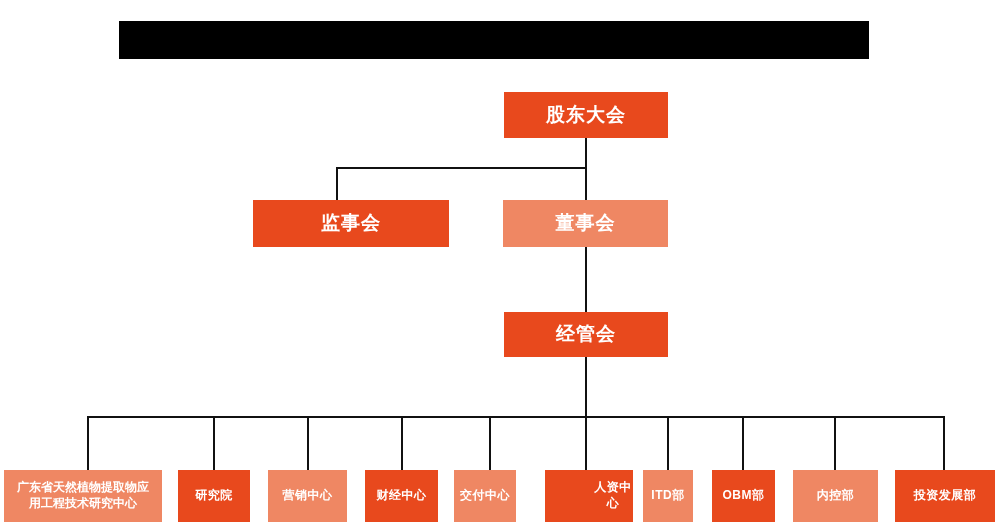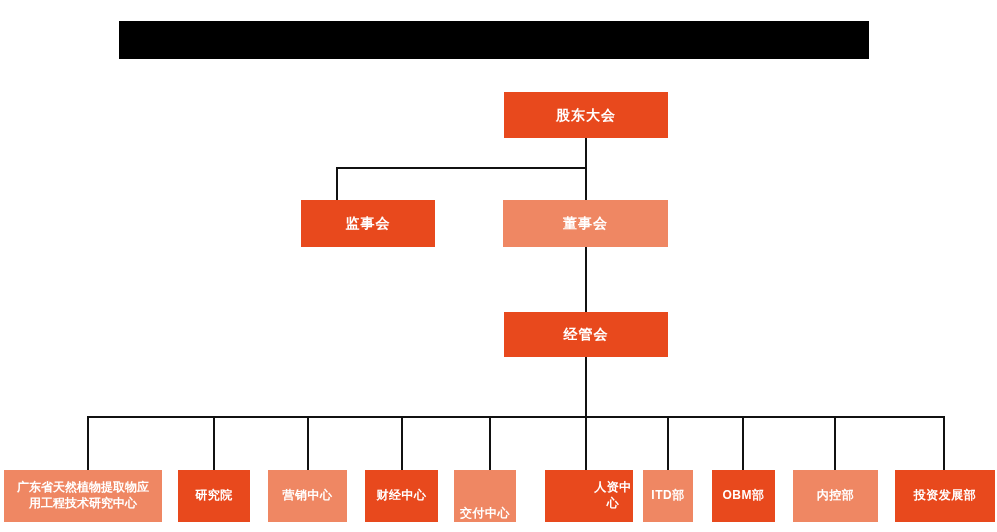--- a/index.html
+++ b/index.html
@@ -27,21 +27,21 @@
     background: var(--redaction-bar);
   }
   .node {
     position: absolute;
     display: flex;
     align-items: center;
     justify-content: center;
     text-align: center;
     color: var(--box-text);
     font-weight: 700;
-    font-size: 14px;
+    font-size: 19px;
     line-height: 1.3;
     letter-spacing: 1px;
   }
   .node.primary   { background: var(--box-primary); }
   .node.secondary { background: var(--box-secondary); }
   .node.small     { font-size: 12px; letter-spacing: 0.5px; }
   .node.tiny      { font-size: 12px; letter-spacing: 0; padding: 2px 12px; }
   .hline, .vline {
     position: absolute;
     background: var(--connector);
@@ -57,21 +57,21 @@
   <div class="redaction-bar" style="left:119px; top:21px; width:750px; height:38px;"></div>
 
   <div class="node primary" style="left:504px; top:92px; width:164px; height:46px;">
     <span>股东大会</span>
   </div>
 
   <div class="vline" style="left:585px; top:138px; height:62px;"></div>
   <div class="hline" style="left:336px; top:167px; width:251px;"></div>
   <div class="vline" style="left:336px; top:167px; height:33px;"></div>
 
-  <div class="node primary" style="left:253px; top:200px; width:134px; height:47px;margin-left:48px;">
+  <div class="node primary" style="left:253px; top:200px; width:196px; height:47px;">
     <span>监事会</span>
   </div>
   <div class="node secondary" style="left:503px; top:200px; width:165px; height:47px;">
     <span>董事会</span>
   </div>
 
   <div class="vline" style="left:585px; top:247px; height:65px;"></div>
 
   <div class="node primary" style="left:504px; top:312px; width:164px; height:45px;">
     <span>经管会</span>
@@ -96,21 +96,21 @@
   </div>
   <div class="node primary small" style="left:178px; top:470px; width:72px; height:52px;">
     <span>研究院</span>
   </div>
   <div class="node primary small" style="left:365px; top:470px; width:73px; height:52px;">
     <span>财经中心</span>
   </div>
   <div class="node secondary small" style="left:268px; top:470px; width:79px; height:52px;">
     <span>营销中心</span>
   </div>
-  <div class="node secondary small" style="left:454px; top:470px; width:62px; height:52px;align-items:flex-end;">
+  <div class="node secondary small" style="left:454px; top:470px; width:62px; height:52px;">
     <span>交付中心</span>
   </div>
   <div class="node primary small" style="left:545px; top:470px; width:88px; height:52px;padding-left:48px;">
     <span>人资中心</span>
   </div>
   <div class="node secondary small" style="left:643px; top:470px; width:50px; height:52px;">
     <span>ITD部</span>
   </div>
   <div class="node primary small" style="left:712px; top:470px; width:63px; height:52px;">
     <span>OBM部</span>

